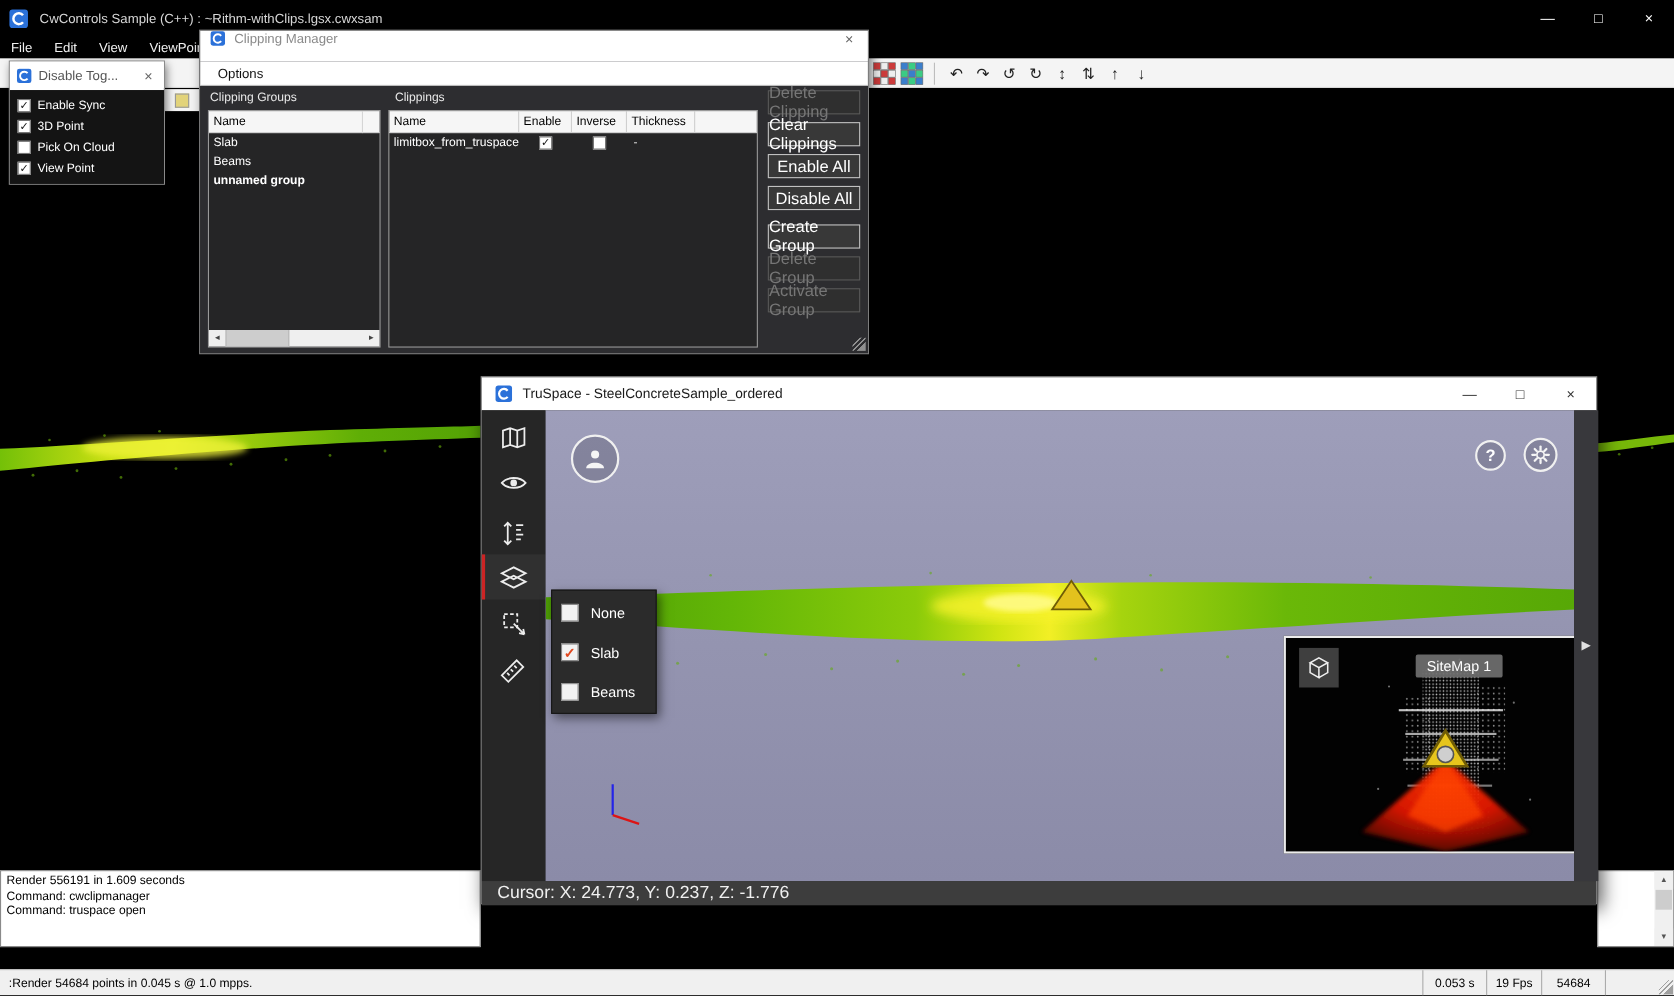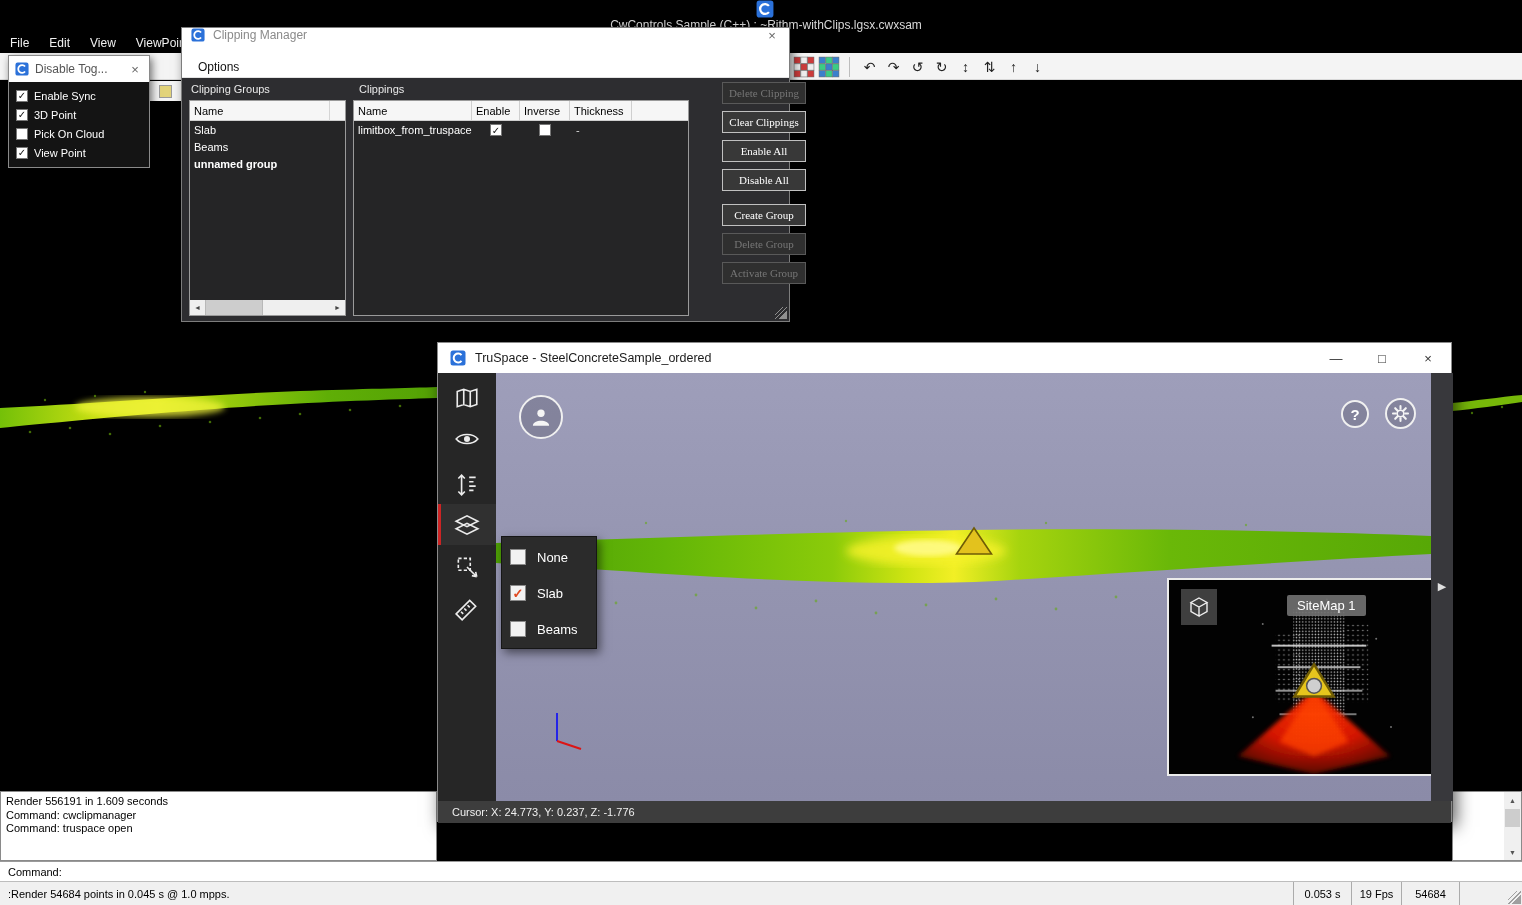--- a/index.html
+++ b/index.html
@@ -1,21 +1,21 @@
 <!DOCTYPE html>
 <html><head>
 <meta charset="utf-8">
 <style>
   * { box-sizing: border-box; margin: 0; padding: 0; }
   html,body { background:#222; }
   body { font-family: "Liberation Sans", sans-serif; }
   .screen { position:relative; width:1522px; height:905px; background:#000; overflow:hidden; }
 
   
-  .titlebar { position:absolute; left:0; top:0; width:1522px; height:33px; background:#000; display:flex; align-items:center;flex-direction:column; }
+  .titlebar { position:absolute; left:0; top:0; width:1522px; height:33px; background:#000; display:flex; align-items:center; }
   .app-icon { width:18px; height:18px; margin-left:8px; flex:none; }
   .title-text { margin-left:10px; color:#d8d8d8; font-size:12px; }
   .win-controls { margin-left:auto; display:flex; height:100%; }
   .wc { width:46px; height:100%; display:flex; align-items:center; justify-content:center; color:#fff; font-size:13px; }
   .menubar { position:absolute; left:0; top:33px; width:1522px; height:20px; background:#000; display:flex; align-items:center; }
   .menu-item { padding:0 10px; color:#f0f0f0; font-size:12px; height:100%; display:flex; align-items:center; }
   .toolbar { position:absolute; left:0; top:53px; width:1522px; height:27px; background:#f4f4f4; border-bottom:1px solid #d8d8d8; }
   .tb-group { position:absolute; left:793px; top:0; height:27px; display:flex; align-items:center; gap:3px; }
   .tb-icon { width:22px; height:22px; display:flex; align-items:center; justify-content:center; }
   .tb-sep { width:1px; height:20px; background:#bdbdbd; margin:0 6px; }
@@ -68,21 +68,21 @@
   .hs-btn { width:15px; height:15px; display:flex; align-items:center; justify-content:center; font-size:7px; color:#444; flex:none; }
   .hs-thumb { width:58px; height:15px; background:#cdcdcd; border-left:1px solid #b8b8b8; border-right:1px solid #b8b8b8; flex:none; }
   .clist { position:absolute; left:171px; top:22px; width:336px; height:216px; border:1px solid #9a9a9a; background:#252526; }
   .chead { height:20px; background:#f6f6f6; display:flex; font-size:11px; color:#000; border-bottom:1px solid #cfcfcf; }
   .chead div { display:flex; align-items:center; padding-left:4px; border-right:1px solid #cfcfcf; }
   .crow { height:18px; display:flex; align-items:center; color:#fff; font-size:11px; }
   .c-name { width:118px; padding-left:4px; }
   .c-en { width:48px; display:flex; justify-content:center; }
   .c-inv { width:50px; display:flex; justify-content:center; }
   .c-th { width:62px; padding-left:6px; color:#ddd; }
-  .cmbtn { position:absolute; left:540px; width:84px; height:22px; font-size:11px; display:flex; align-items:center; justify-content:center; background:#383838; border:1px solid #c0c0c0; color:#fff;font-family:Liberation Serif, serif; }
+  .cmbtn { position:absolute; left:516px; width:84px; height:22px; font-size:15px; display:flex; align-items:center; justify-content:center; background:#383838; border:1px solid #c0c0c0; color:#fff; }
   .cmbtn[data-enabled="false"] { background:#2f2f2f; border:1px solid #595959; color:#767676; }
   .cm-grip { position:absolute; right:2px; bottom:2px; width:12px; height:12px;
              background:linear-gradient(135deg, transparent 0 5px, #8f8f8f 5px 6px, transparent 6px 8px, #8f8f8f 8px 9px, transparent 9px 11px, #8f8f8f 11px 12px); }
 
   
   .ts { position:absolute; left:437px; top:342px; width:1015px; height:480px; border:1px solid #8a8a8a; box-shadow:4px 5px 16px rgba(0,0,0,.65); z-index:12; background:#2a2a2a; }
   .ts-title { height:30px; background:#fff; display:flex; align-items:center; padding-left:12px; }
   .ts-title .t { margin-left:9px; font-size:12.5px; color:#1a1a1a; }
   .ts-wc { width:46px; height:30px; display:flex; align-items:center; justify-content:center; color:#333; font-size:13px; }
   .ts-body { position:relative; height:448px; }
@@ -93,21 +93,21 @@
   .viewport { position:absolute; left:58px; top:0; width:935px; height:428px; overflow:hidden;
               background:linear-gradient(180deg,#9e9eba 0%,#9494b0 50%,#8b8ba8 100%); }
   .vp-cloud { position:absolute; left:0; top:0; width:935px; height:428px; }
   .axes { position:absolute; left:55px; top:338px; width:40px; height:44px; }
   .vp-round { position:absolute; border-radius:50%; border:2px solid #f0f0f0; display:flex; align-items:center; justify-content:center; background:rgba(45,45,60,.22); }
   .btn-person { left:23px; top:22px; width:44px; height:44px; }
   .btn-help { left:845px; top:27px; width:28px; height:28px; color:#fff; font-size:15px; font-weight:bold; }
   .btn-gear { left:889px; top:25px; width:31px; height:31px; }
   .drawer { position:absolute; left:993px; top:0; width:22px; height:428px; background:#38383c; }
   .drawer-arrow { position:absolute; left:0; top:207px; width:22px; text-align:center; color:#e0e0e0; font-size:11px; }
-  .cursorbar { position:absolute; left:0; top:428px; width:1013px; height:22px; background:#3d3d3d; display:flex; align-items:center; padding-left:14px; color:#f0f0f0; font-size:11px; }
+  .cursorbar { position:absolute; left:0; top:428px; width:1013px; height:22px; background:#3d3d3d; display:flex; align-items:center; padding-left:14px; color:#f0f0f0; font-size:16px; }
 
   
   .clip-menu { position:absolute; left:63px; top:163px; width:96px; height:113px; background:#2b2b2b; border:1px solid #161616; box-shadow:3px 4px 9px rgba(0,0,0,.5); padding-top:2px; }
   .clip-row { height:36px; display:flex; align-items:center; padding-left:8px; }
   .cbx2 { width:16px; height:16px; background:#f2f2f2; border:1px solid #8a8a8a; display:flex; align-items:center; justify-content:center; font-size:13px; font-weight:bold; color:#e0481f; flex:none; }
   .cbx2[data-checked="true"]::after { content:"✓"; }
   .clip-row .lb { margin-left:11px; color:#fff; font-size:13px; }
 
   
   .sitemap { position:absolute; left:671px; top:205px; width:300px; height:198px; background:#020202; border:2px solid #ececec; }
@@ -234,23 +234,20 @@
   </div>
 
   <div class="out-scroll">
     <div class="vscroll">
       <div class="vs-btn" style="top:0;">▲</div>
       <div class="vs-thumb"></div>
       <div class="vs-btn" style="bottom:0;">▼</div>
     </div>
   </div>
 
-  <div class="command-row">
-    <span>Command:</span>
-  </div>
 
   <div class="statusbar">
     <div class="sb-msg">:Render 54684 points in 0.045 s @ 1.0 mpps.</div>
     <div class="sb-cell" style="left:1293px;width:58px;">0.053 s</div>
     <div class="sb-cell" style="left:1351px;width:50px;">19 Fps</div>
     <div class="sb-cell" style="left:1401px;width:58px;">54684</div>
     <div class="sb-cell" style="left:1459px;width:63px;"></div>
     <div class="grip"></div>
   </div>
 

